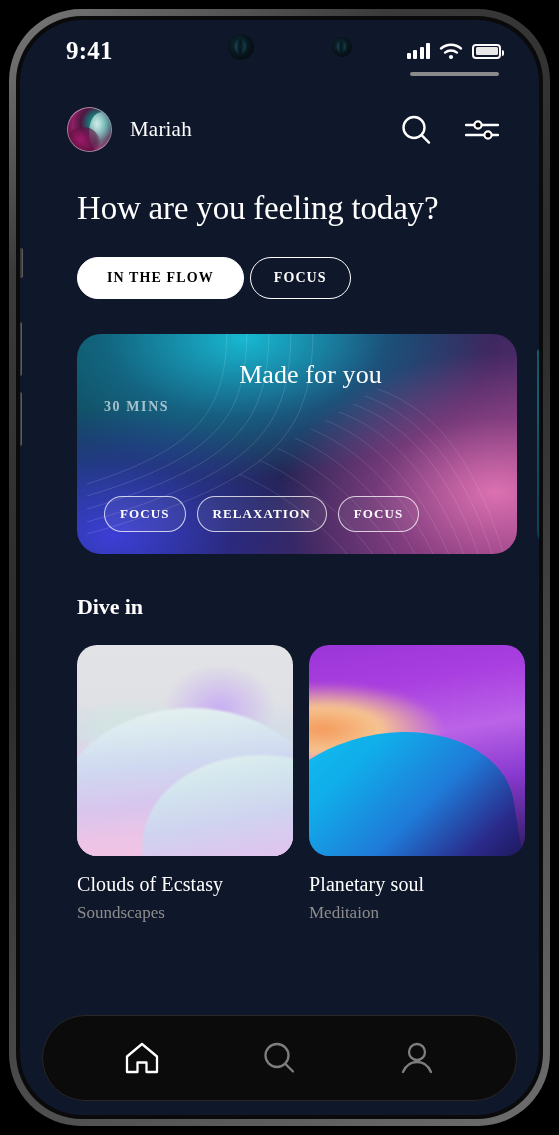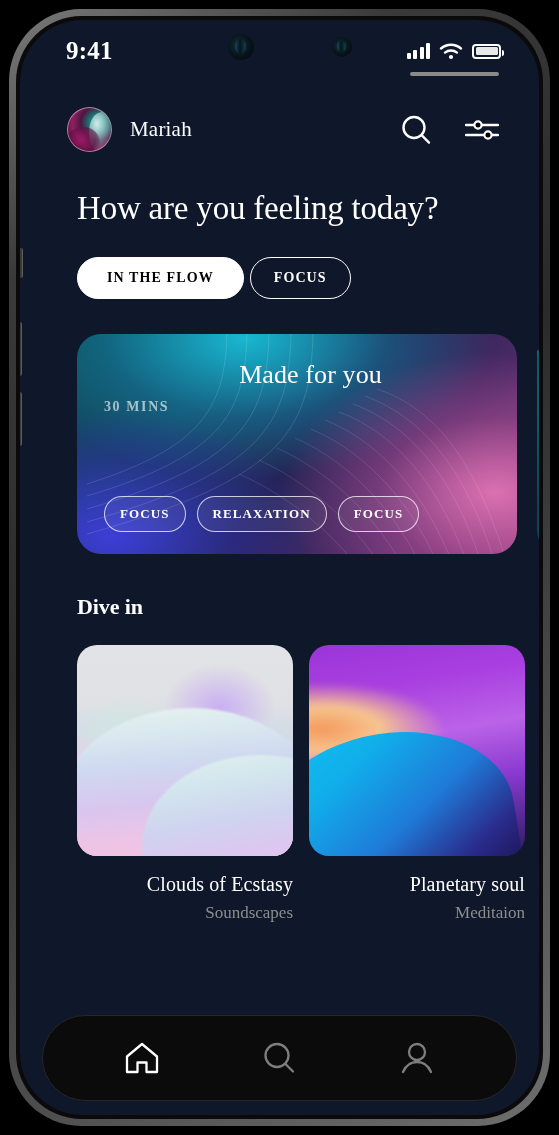--- a/index.html
+++ b/index.html
@@ -295,21 +295,21 @@
     font-size: 22px;
     padding: 40px 0 0 57px;
     letter-spacing: -0.1px;
   }
   .dive-row {
     display: flex;
     gap: 16px;
     padding: 25px 0 0 57px;
     overflow: hidden;
   }
-  .dive-card { flex: none; width: 216px; cursor: pointer; text-align: right; }
+  .dive-card { flex: none; width: 216px; cursor: pointer; }
   .dive-art {
     width: 216px;
     height: 211px;
     border-radius: 20px;
     overflow: hidden;
     position: relative;
   }
   .art-clouds {
     background:
       radial-gradient(ellipse 55% 45% at 72% 88%, #f3a6d8 0%, rgba(243,166,216,0) 62%),

